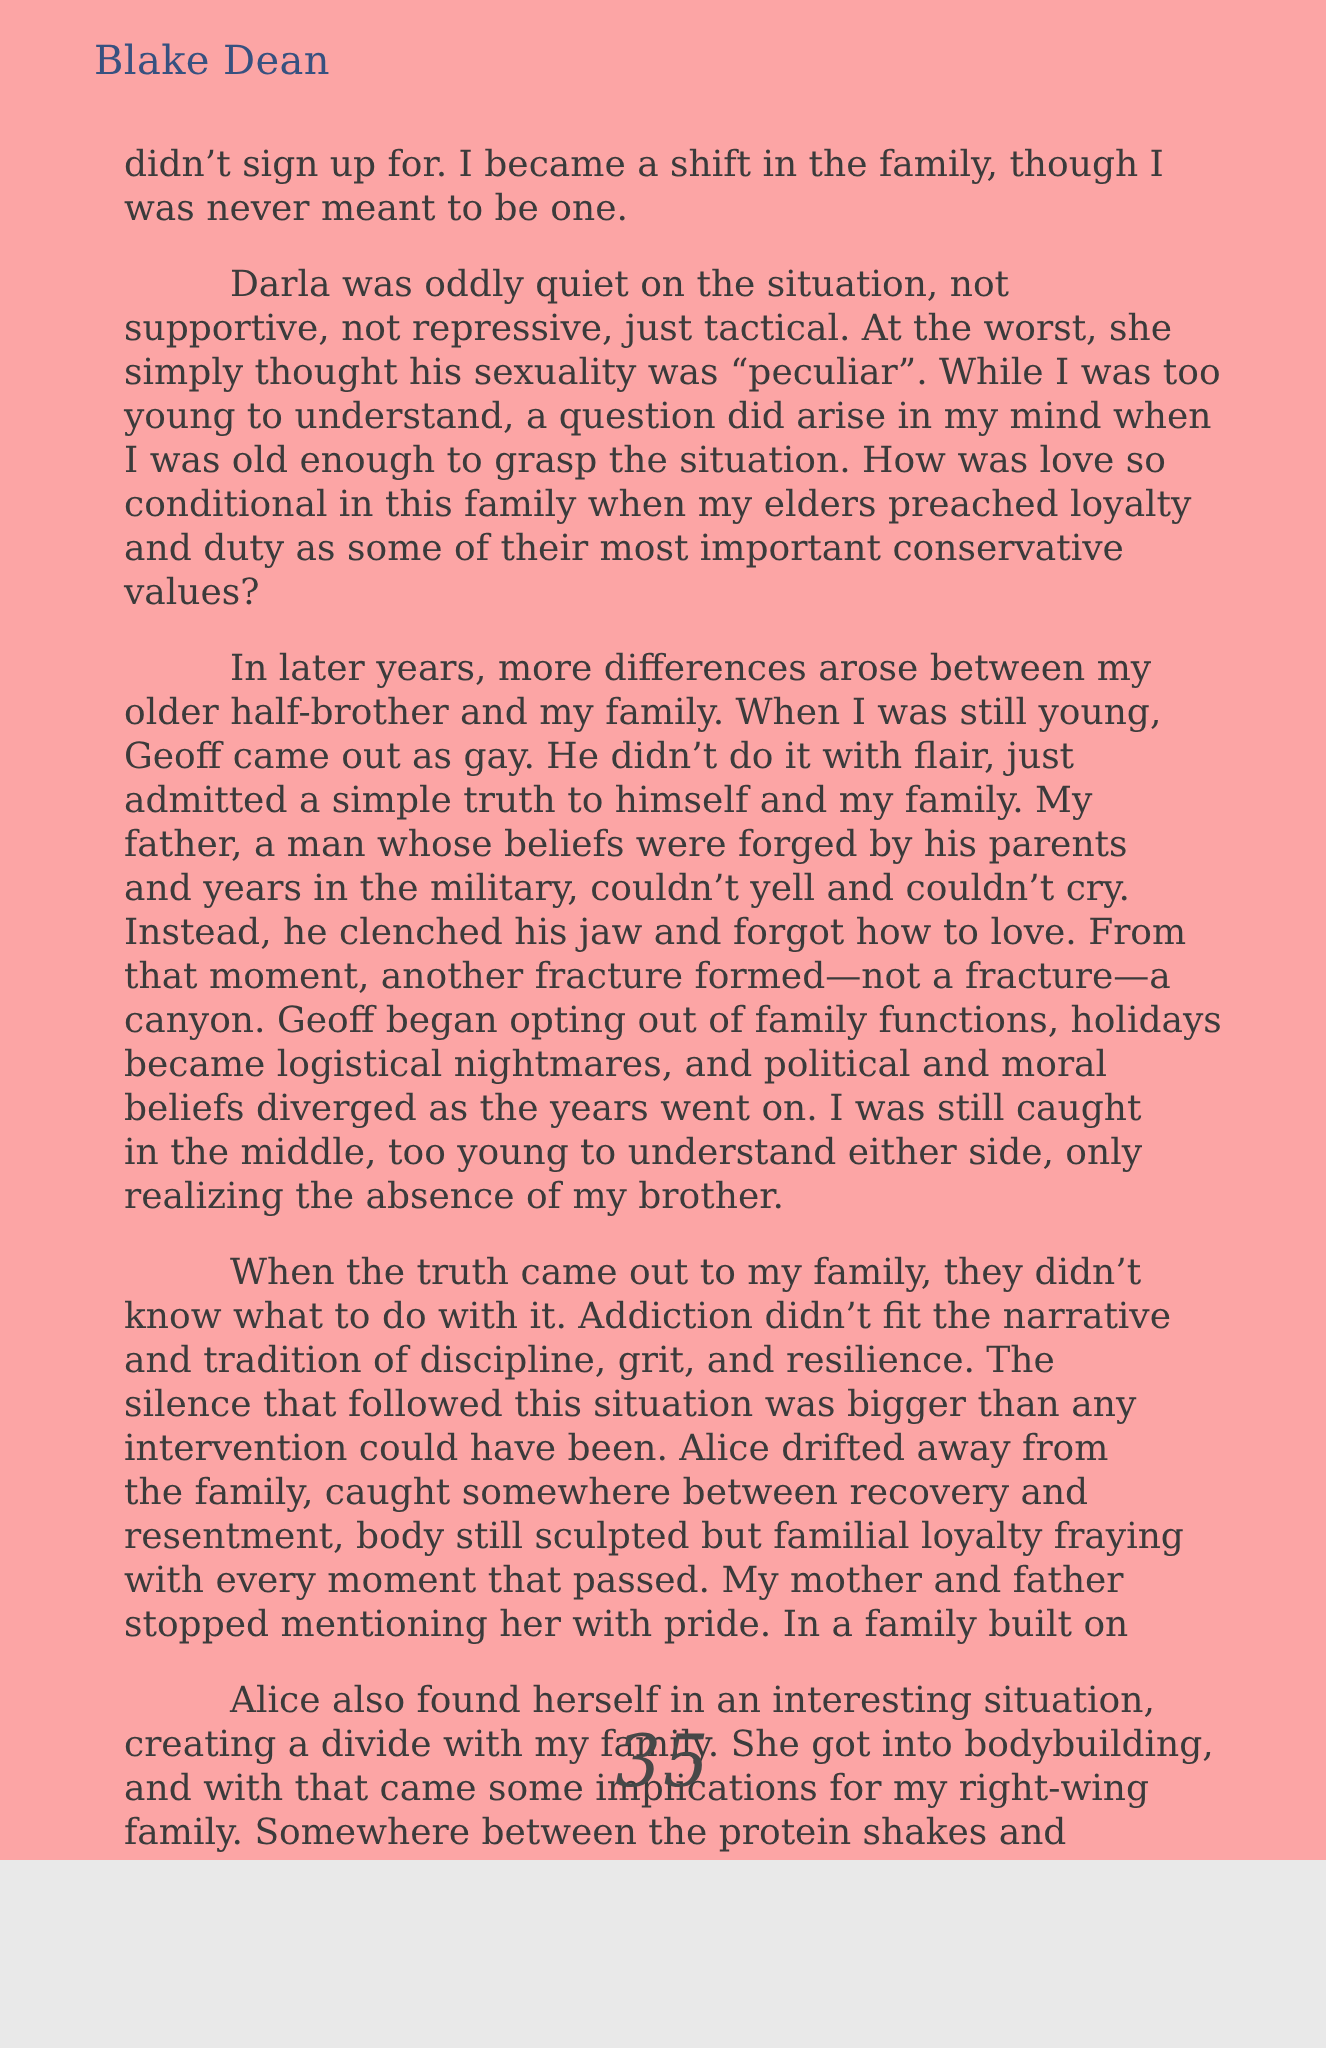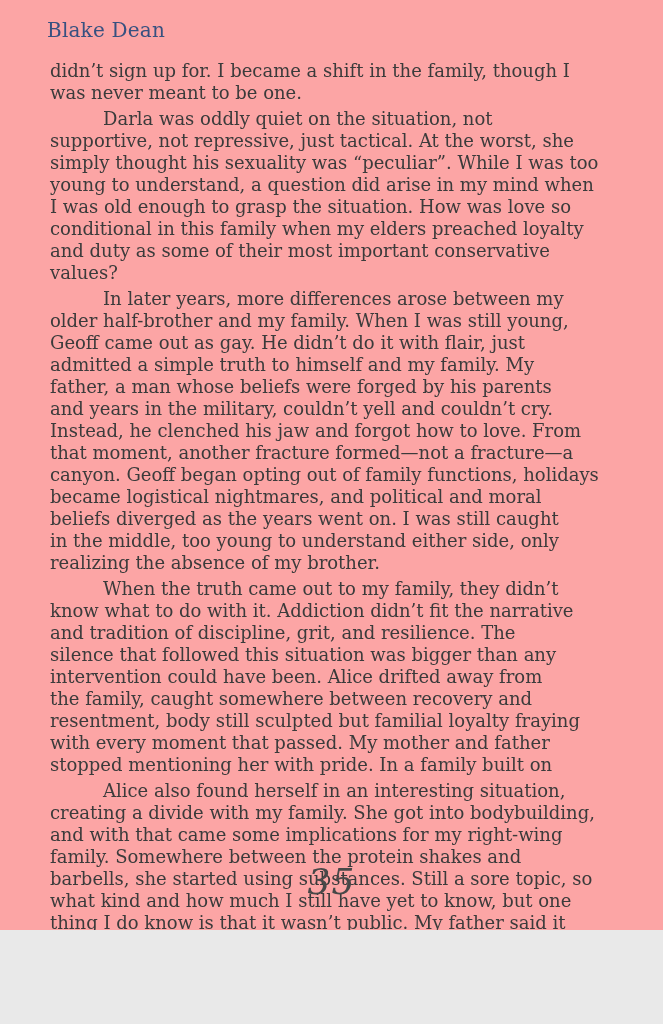--- a/index.html
+++ b/index.html
@@ -27,21 +27,21 @@
   .page-body {
     position: absolute;
     top: 56px;
     left: 46px;
     width: 588px;
     color: #3b3b3b;
     font-size: 18px;
     line-height: 22px;
   }
   .para {
-    margin: 4px;
+    margin: 16px;
     white-space: pre-line;
   }
   .para.indent {
     text-indent: 53px;
   }
   .page-number {
     position: absolute;
     left: 0;
     right: 0;
     bottom: 28px;

